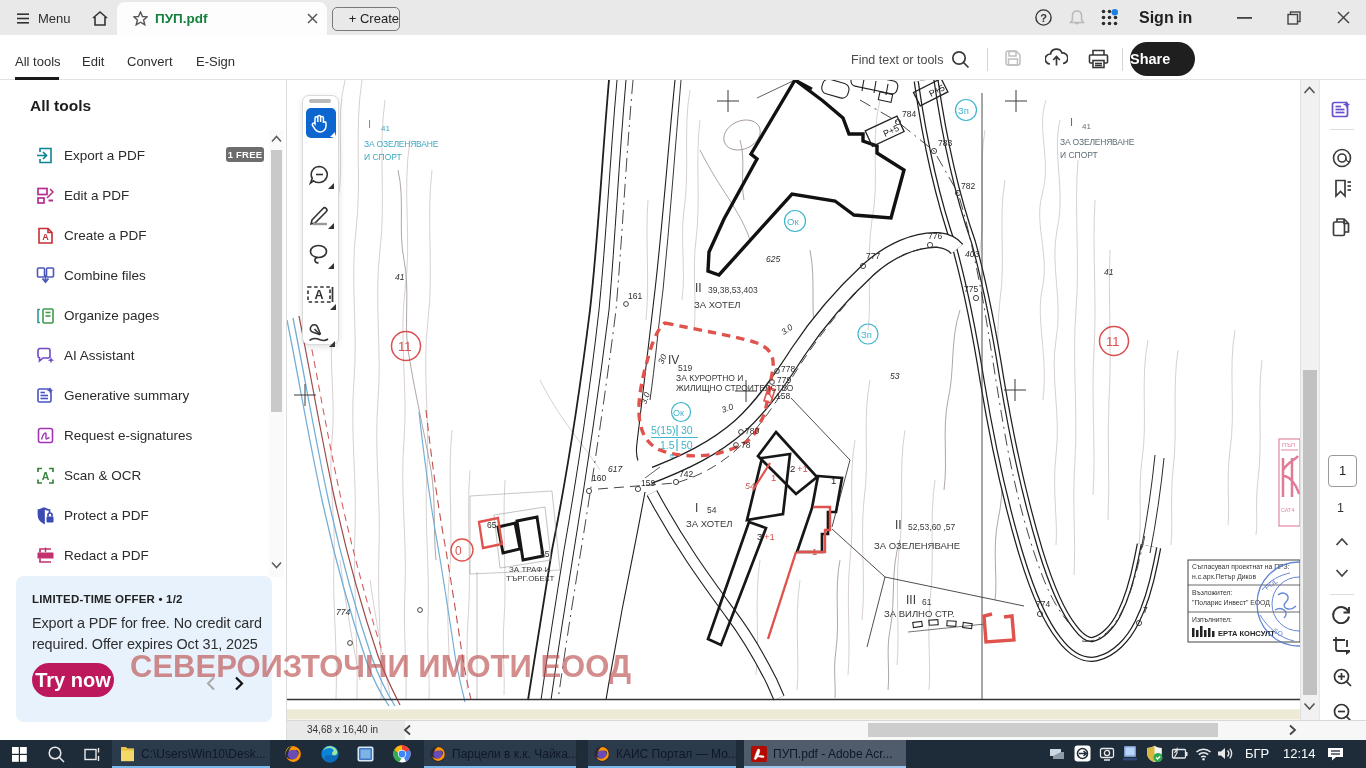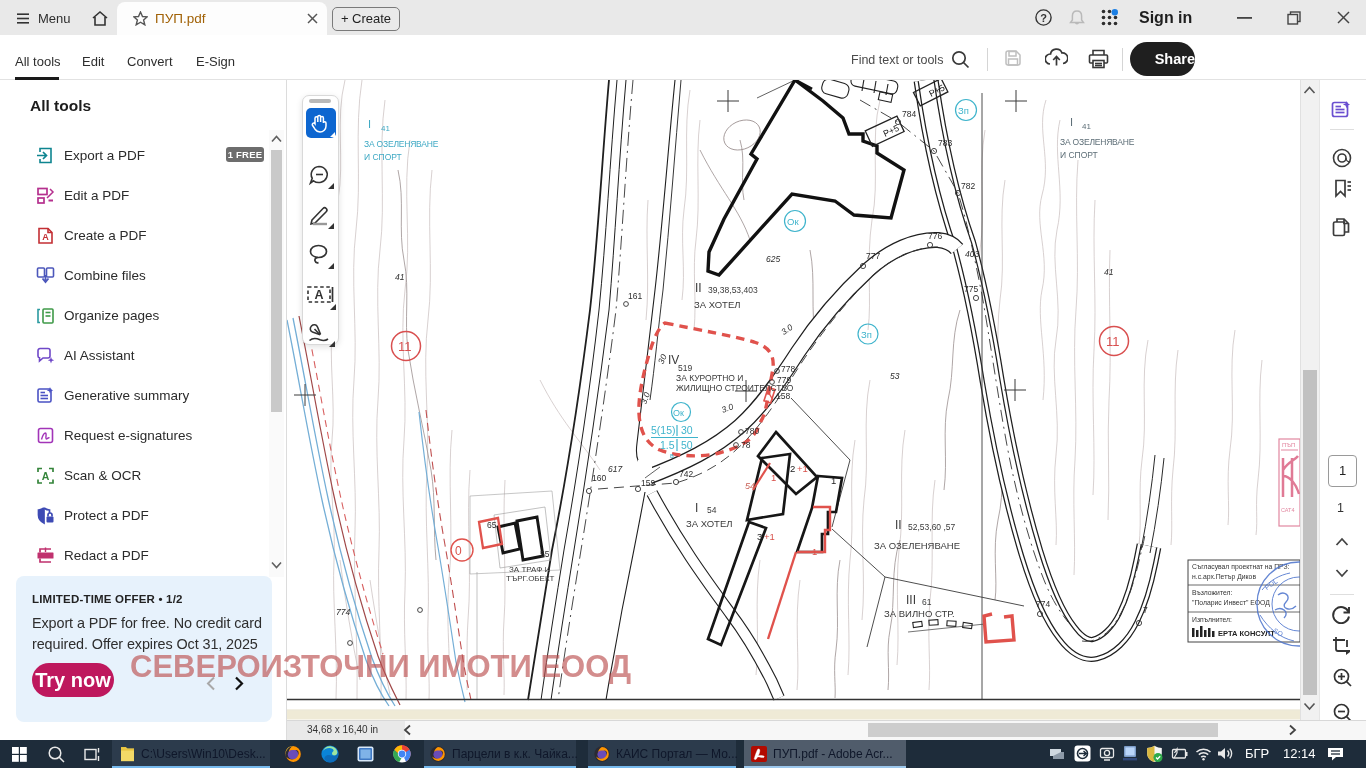--- a/index.html
+++ b/index.html
@@ -3,30 +3,30 @@
 <meta charset="utf-8">
 <style>
   * { margin:0; padding:0; box-sizing:border-box; }
   html,body { width:1366px; height:768px; overflow:hidden; font-family:"Liberation Sans",sans-serif; }
   .abs { position:absolute; }
   #stage { position:relative; width:1366px; height:628px; background:#fff; }
   
   #titlebar { left:0; top:0; width:1366px; height:35px; background:#e9e9e9; }
   #tab { left:117px; top:2px; width:210px; height:33px; background:#fdfdfd; border-radius:8px 8px 0 0; }
   #menu-txt { left:38px; top:11px; font-size:13px; color:#2f2f2f; }
-  #tab-title { left:155px; top:11px; font-size:13.5px; color:#a16207; }
-  #create-btn { left:332px; top:7px; width:68px; height:24px; border:1.5px solid #7a7a7a; border-radius:5px; font-size:13px; color:#222; line-height:21px; text-align:center; background:#e9e9e9; }
+  #tab-title { left:155px; top:11px; font-size:13.5px; color:#15803d;font-weight:bold; }
+  #create-btn { left:332px; top:7px; width:68px; height:24px; border:1.5px solid #7a7a7a; border-radius:5px; font-size:13px; color:#222; line-height:21px; text-align:right; background:#e9e9e9; }
   #signin { left:1139px; top:9px; font-size:16px; font-weight:bold; color:#1e1e1e; }
   
   #toolbar { left:0; top:35px; width:1366px; height:45px; background:#fff; border-bottom:1px solid #e2e2e2; }
   .nav { top:54px; font-size:13px; color:#2e2e2e; }
   #nav-underline { left:15px; top:77px; width:44px; height:3px; background:#1a1a1a; }
   #findtxt { left:851px; top:53px; font-size:12.5px; color:#4a4a4a; }
   .tdiv { top:48px; width:1px; height:23px; background:#d5d5d5; }
-  #share-btn { left:1130px; top:42px; width:65px; height:34px; background:#1f1f1f; border-radius:17px; color:#fff; font-size:14.5px; font-weight:bold; text-align:right; line-height:34px; }
+  #share-btn { left:1130px; top:42px; width:65px; height:34px; background:#1f1f1f; border-radius:17px; color:#fff; font-size:14.5px; font-weight:bold; text-align:left; line-height:34px; }
   #ai-btn { left:1205px; top:42px; width:147px; height:34px; background:linear-gradient(90deg,#ec564e 0%,#d25379 35%,#9a63d8 70%,#7478f0 100%); border-radius:17px; color:#fff; }
   #ai-btn span { position:absolute; left:41px; top:9.5px; font-size:13px; font-weight:bold; white-space:nowrap; }
   
   #leftpanel { left:0; top:80px; width:287px; height:660px; background:#fff; border-right:1px solid #dcdcdc; }
   #alltools-h { left:30px; top:97px; font-size:15.5px; font-weight:bold; color:#1d1d1d; }
   .pitem { left:64px; font-size:13.5px; color:#2b2b2b; }
   .picon { left:36px; width:19px; height:19px; }
   #freebadge { left:226px; top:147px; width:38px; height:15px; background:#6d6d6d; border-radius:3px; color:#fff; font-size:9.5px; font-weight:bold; text-align:center; line-height:15px; letter-spacing:.2px; }
   
   #sb-track { left:269px; top:130px; width:15px; height:447px; background:#fafafa; }

